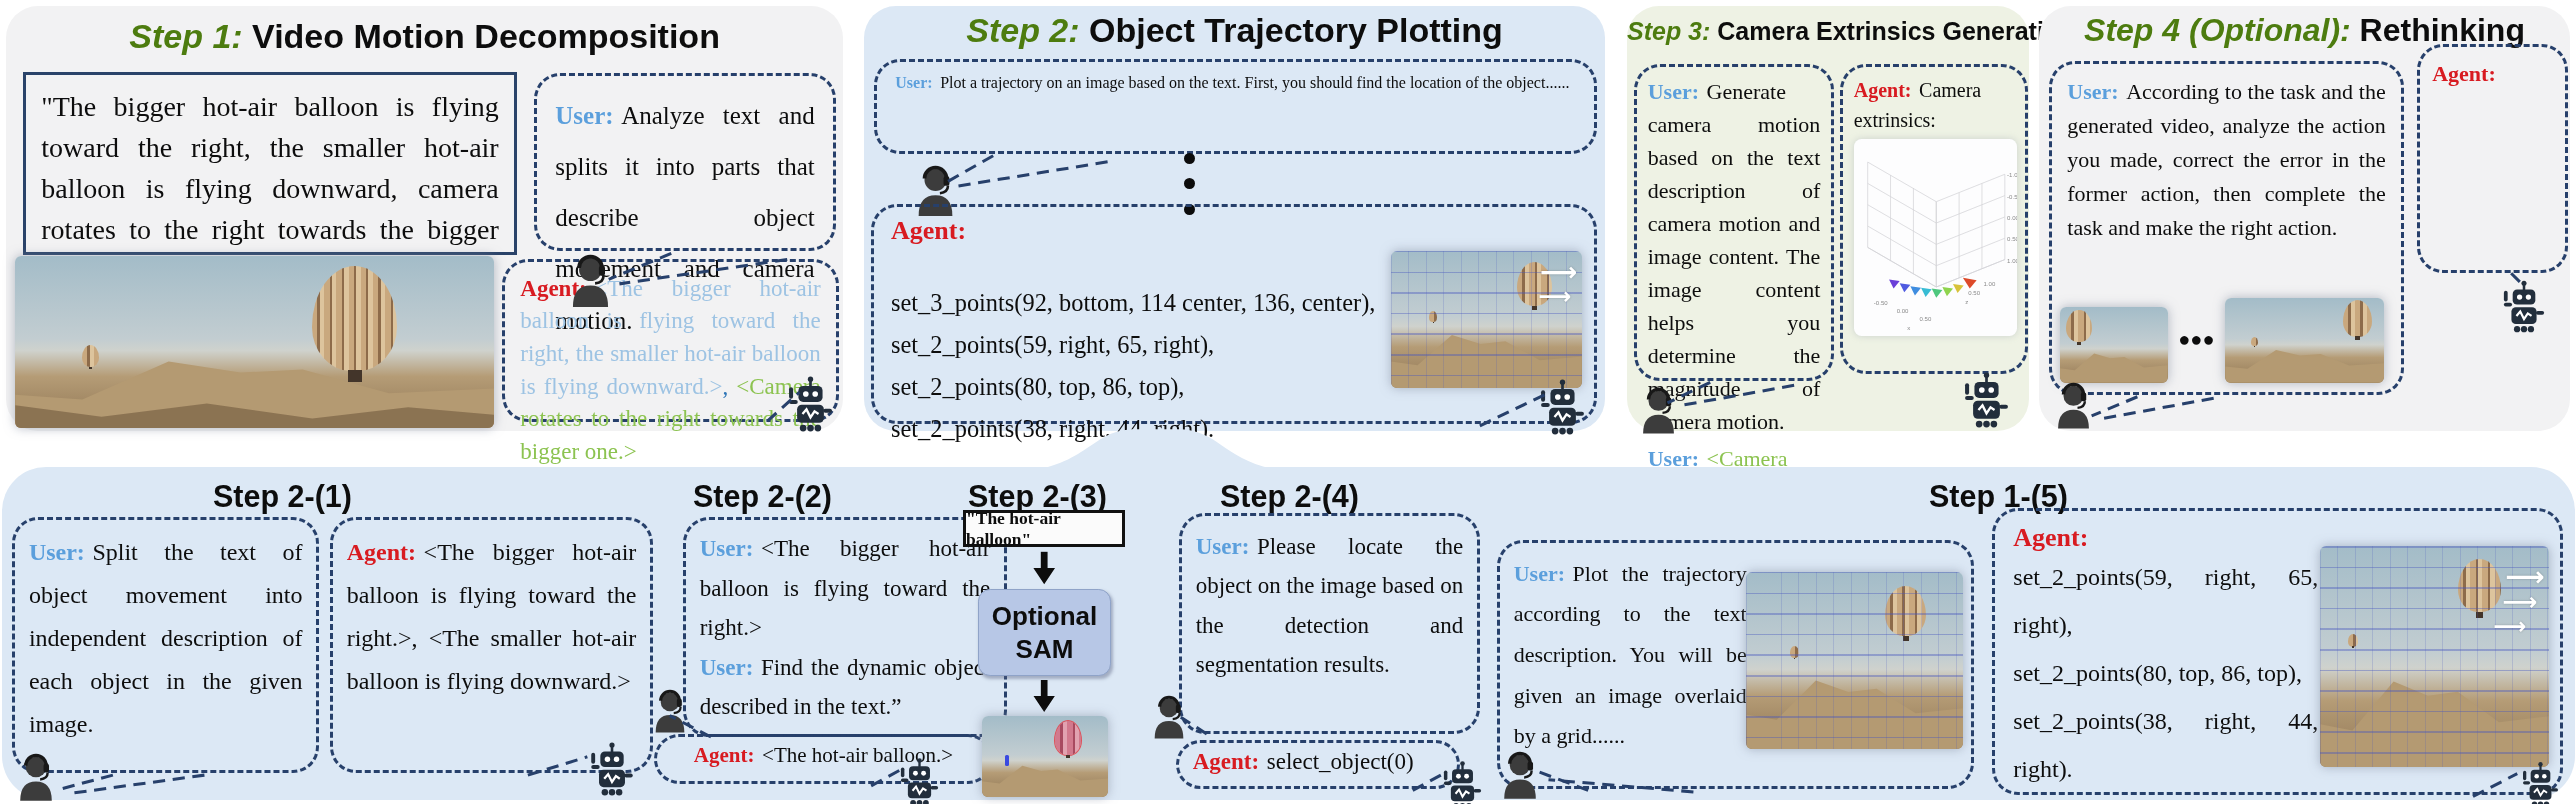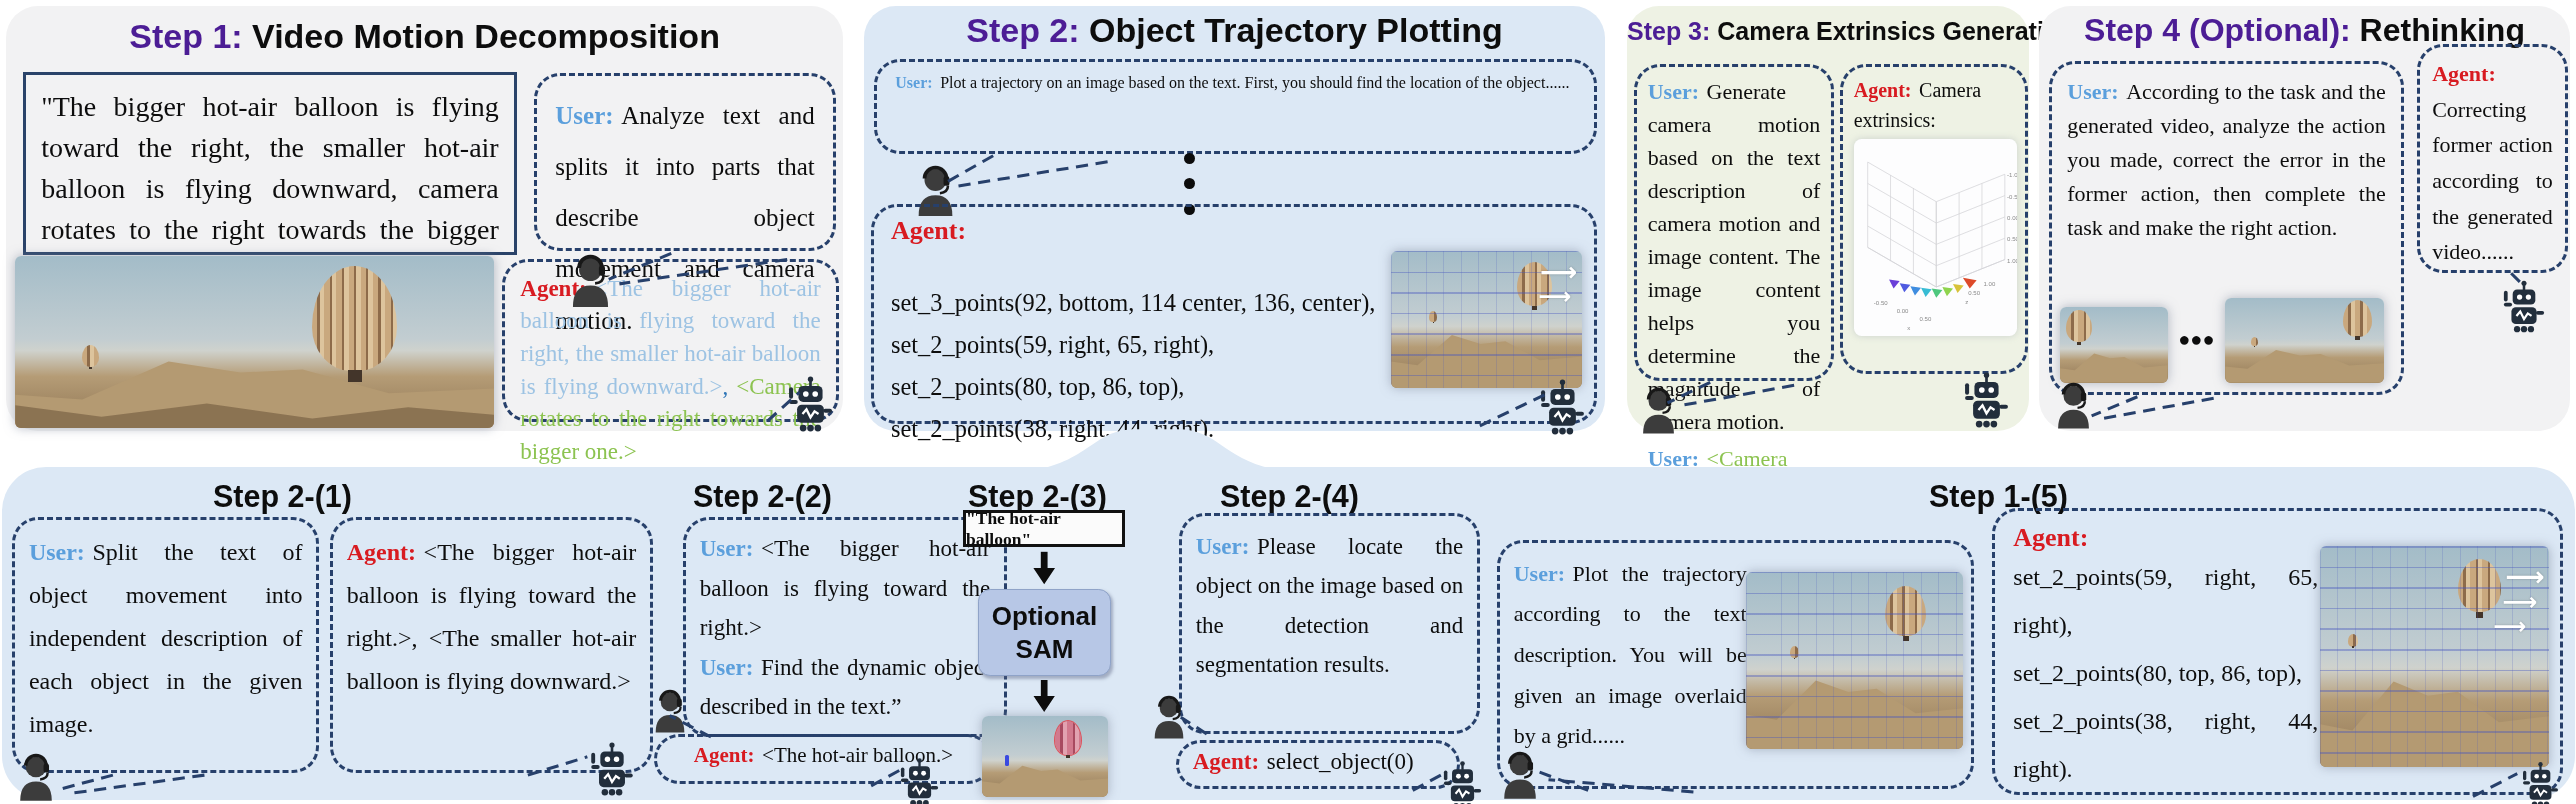--- a/index.html
+++ b/index.html
@@ -1,21 +1,21 @@
 <!DOCTYPE html>
 <html style="font-size:12.2px"><head>
 <meta charset="utf-8">
 <style>
   html,body{margin:0;padding:0;background:#ffffff;}
   .canvas{position:relative;width:2576px;height:805px;background:#ffffff;overflow:hidden;
           font-family:"Liberation Serif","DejaVu Serif",serif;color:#0d0d0d;}
   .panel{position:absolute;border-radius:32px;}
   .ptitle{position:absolute;text-align:center;font-family:"Liberation Sans","DejaVu Sans",sans-serif;
           font-weight:700;white-space:nowrap;}
-  .red{color:#4c1d95;}
+  .red{color:#4d7c0f;font-style:italic;}
   .bubble{position:absolute;border:3.1px dashed #27406b;border-radius:26px;box-sizing:border-box;
           text-align:justify;}
   .solidbox{position:absolute;border:3.8px solid #27406b;box-sizing:border-box;}
   .ulabel{color:#5b9fdc;font-weight:700;margin-right:7.6px;}
   .alabel{color:#d81b21;font-weight:700;margin-right:7.6px;}
   .pale{color:#9dc3e3;}
   .grn{color:#8cc350;}
   .sep{color:#2e75b6;}
   .jt{text-align:justify;}
   .photo{position:absolute;border-radius:6.1px;overflow:hidden;
@@ -209,21 +209,20 @@
       <div style="font-size:20px;margin:0 10.7px 27.5px 10.7px;">●●●</div>
       <div class="photo" style="position:relative;width:159px;height:85px;">
         <div class="mountain"></div>
         <div class="balloon" style="left:74%;top:2%;width:29px;height:37px;"></div>
         <div class="balloon" style="left:16%;top:46%;width:6.9px;height:9.2px;"></div>
       </div>
     </div>
   </div>
   <div class="bubble" style="left:2417px;top:44px;width:151px;height:229px;padding:9.2px 12.2px;font-size:22px;line-height:1.62;">
     <p><span class="alabel">Agent:</span></p>
-    <span>Correcting former action according to the generated video......</span>
   </div>
   <svg class="icon" style="left:2052px;top:380px" width="43" height="49" viewBox="0 0 56 64">
       <use href="#icon-user"></use>
     </svg>
   <svg class="icon" style="left:2502px;top:279px" width="44" height="55" viewBox="0 0 58 72">
       <use href="#icon-robot"></use>
     </svg>
 
   <svg class="overlay" style="left:1019px;top:426px;" width="275" height="46" viewBox="0 0 360 60">
     <path d="M0,60 C92,52 94,4 152,4 L208,4 C266,4 268,52 360,60 Z" fill="#dce8f5"></path>

